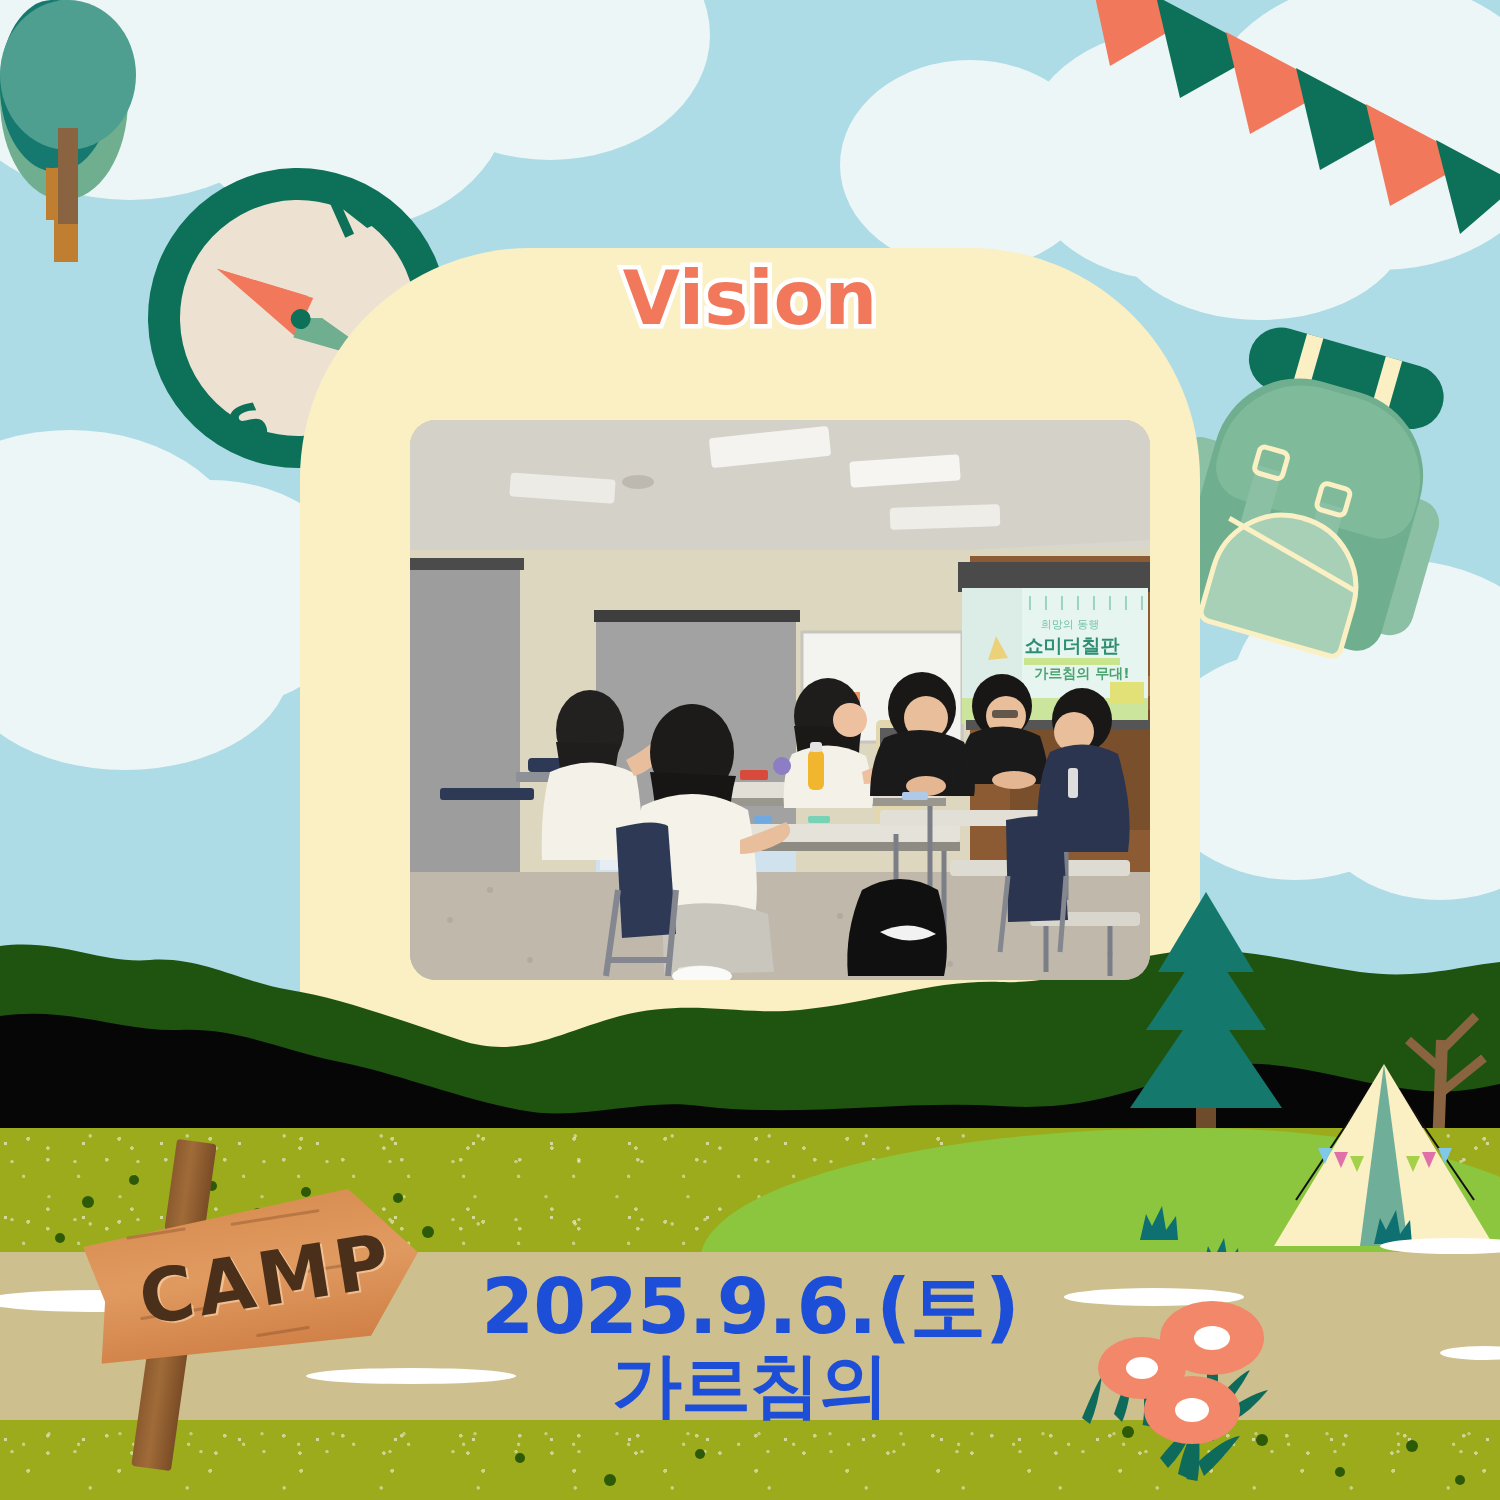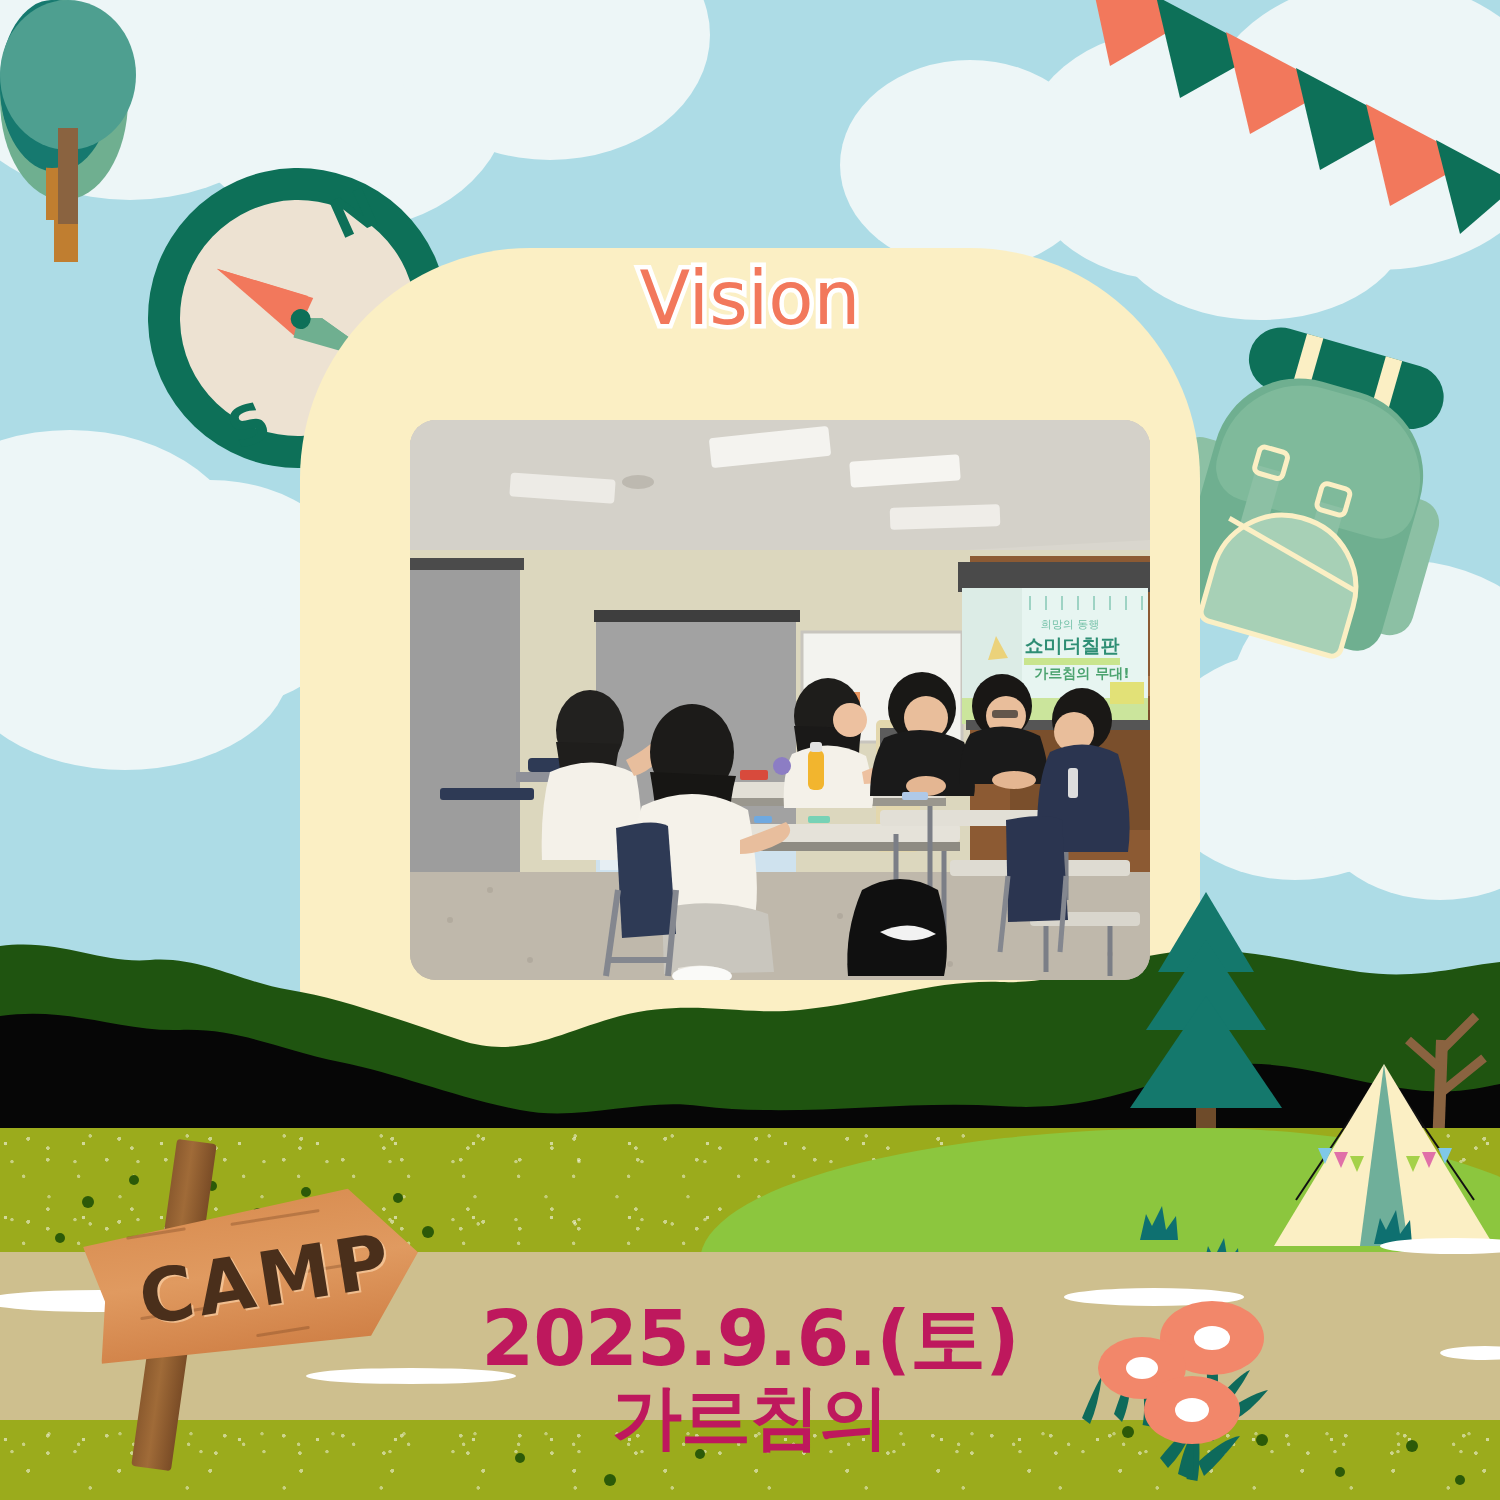--- a/index.html
+++ b/index.html
@@ -97,21 +97,21 @@
     letter-spacing:-2px;
     color:#157260;
     -webkit-text-stroke:11px #FFFFFF;
     paint-order:stroke fill;
     z-index:30;
   }
   #vc {
     position:absolute; left:380px; width:740px; top:264px;
     text-align:center;
     font-family:"DejaVu Sans", sans-serif;
-    font-weight:normal;
+    font-weight:bold;
     color:#F2785C;
     -webkit-text-stroke:9px #FFFFFF;
     paint-order:stroke fill;
     line-height:0.93;
     z-index:31;
   }
   #vc .l1 { font-size:74px; display:block; }
   #vc .l2 { font-size:84px; display:block; }
 
   
@@ -192,21 +192,21 @@
   }
 
   
   .flower { position:absolute; }
 
   
   #datebox {
     position:absolute; left:380px; top:1268px; width:740px;
     text-align:center; z-index:40;
     font-family:"DejaVu Sans", sans-serif;
-    color:#be185d; font-weight:bold;margin-top:32px;
+    color:#1d4ed8; font-weight:bold;
   }
   #datebox .date  { font-size:76px; letter-spacing:-1px; line-height:1.02; }
   #datebox .place { font-size:70px; letter-spacing:-1px; line-height:1.14; }
 </style>
 </head>
 <body>
 
 <div id="poster">
 
   <div>

